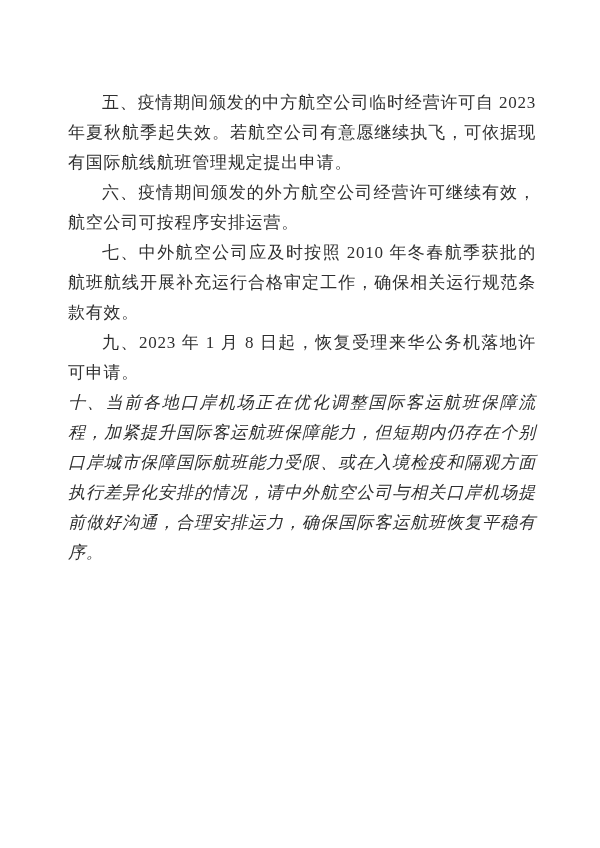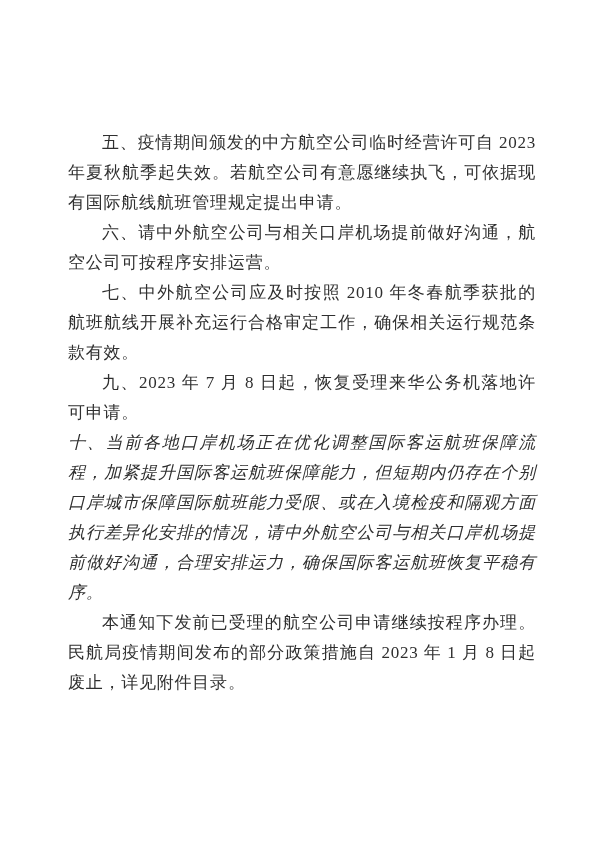--- a/index.html
+++ b/index.html
@@ -13,21 +13,20 @@
     height: 848px;
     background: #ffffff;
     overflow: hidden;
     font-family: "Liberation Serif", "DejaVu Serif", serif;
   }
   .doc-body {
     position: absolute;
     left: 68px;
     top: 88px;
     width: 468px;
-    margin-top: 40px;
   }
   .doc-body p {
     margin: 0;
     padding: 0;
     font-size: 17px;
     line-height: 30px;
     letter-spacing: 0.045em;
     color: #2f2f2f;
     text-align: justify;
     text-justify: inter-ideograph;
@@ -38,19 +37,18 @@
     font-style: italic;
   }
 </style>
 </head>
 <body>
 
 <div class="page">
   <div class="doc-body">
 
   <p>五、疫情期间颁发的中方航空公司临时经营许可自 2023 年夏秋航季起失效。若航空公司有意愿继续执飞，可依据现有国际航线航班管理规定提出申请。</p>
-      <p>六、请中外航空公司与相关口岸机场提前做好沟通，航空公司可按程序安排运营。</p>
+      <p>六、疫情期间颁发的外方航空公司经营许可继续有效，航空公司可按程序安排运营。</p>
       <p>七、中外航空公司应及时按照 2010 年冬春航季获批的航班航线开展补充运行合格审定工作，确保相关运行规范条款有效。</p>
-      <p>九、2023 年 7 月 8 日起，恢复受理来华公务机落地许可申请。</p>
+      <p>九、2023 年 1 月 8 日起，恢复受理来华公务机落地许可申请。</p>
       <p class="no-indent">十、当前各地口岸机场正在优化调整国际客运航班保障流程，加紧提升国际客运航班保障能力，但短期内仍存在个别口岸城市保障国际航班能力受限、或在入境检疫和隔观方面执行差异化安排的情况，请中外航空公司与相关口岸机场提前做好沟通，合理安排运力，确保国际客运航班恢复平稳有序。</p>
-      <p>本通知下发前已受理的航空公司申请继续按程序办理。民航局疫情期间发布的部分政策措施自 2023 年 1 月 8 日起废止，详见附件目录。</p>
     </div>
 </div>
 
 </body></html>

